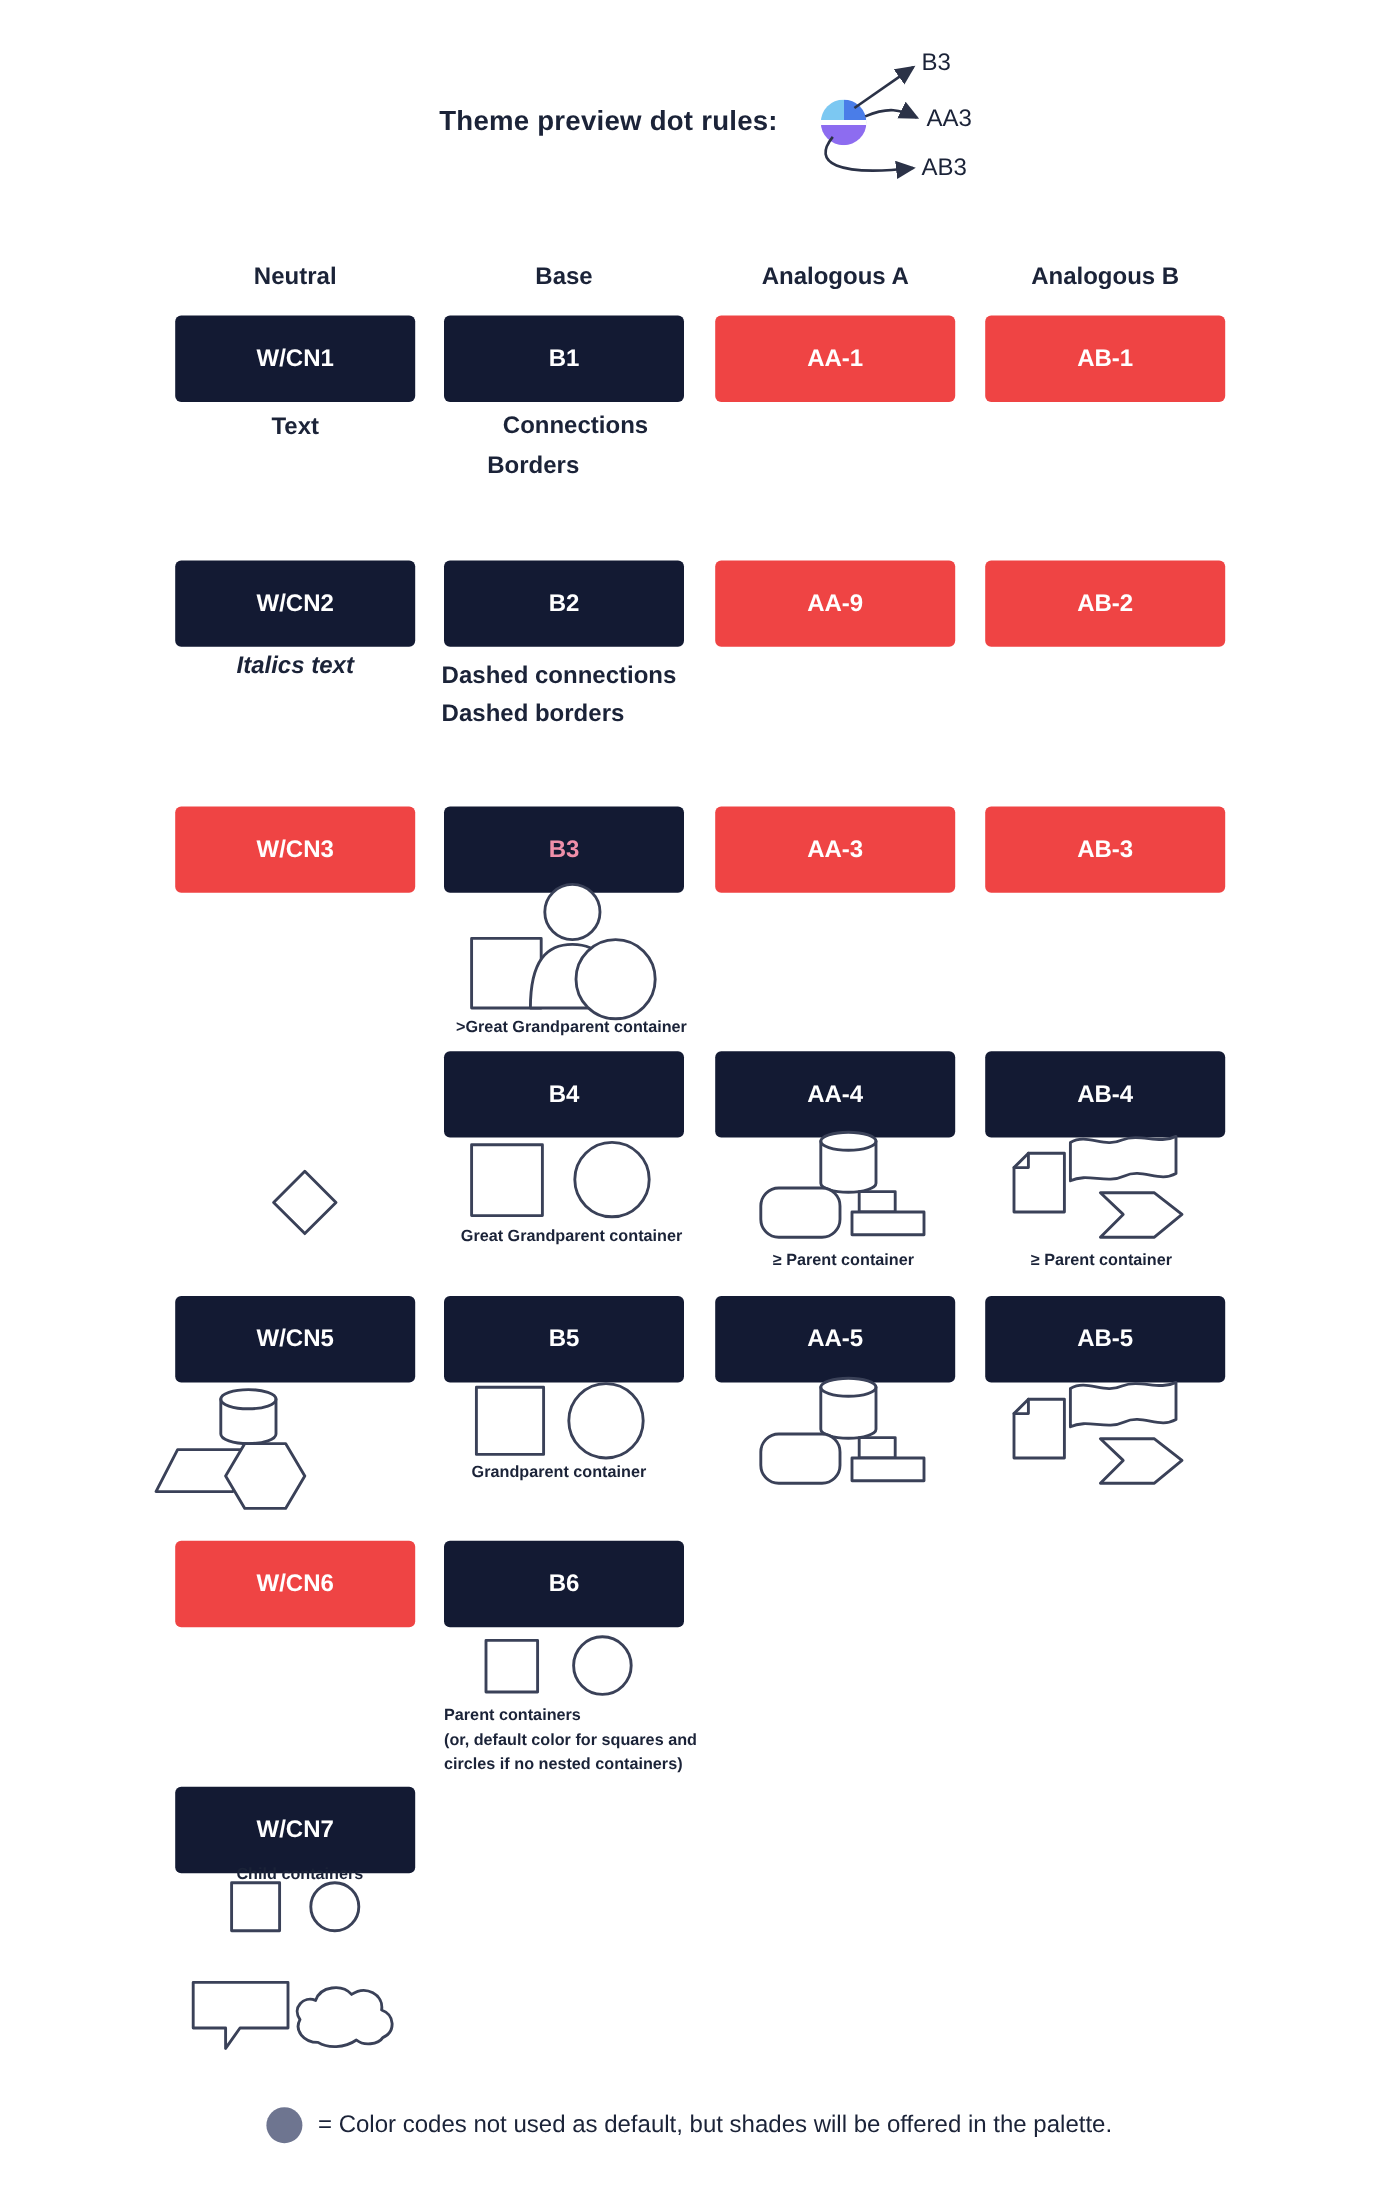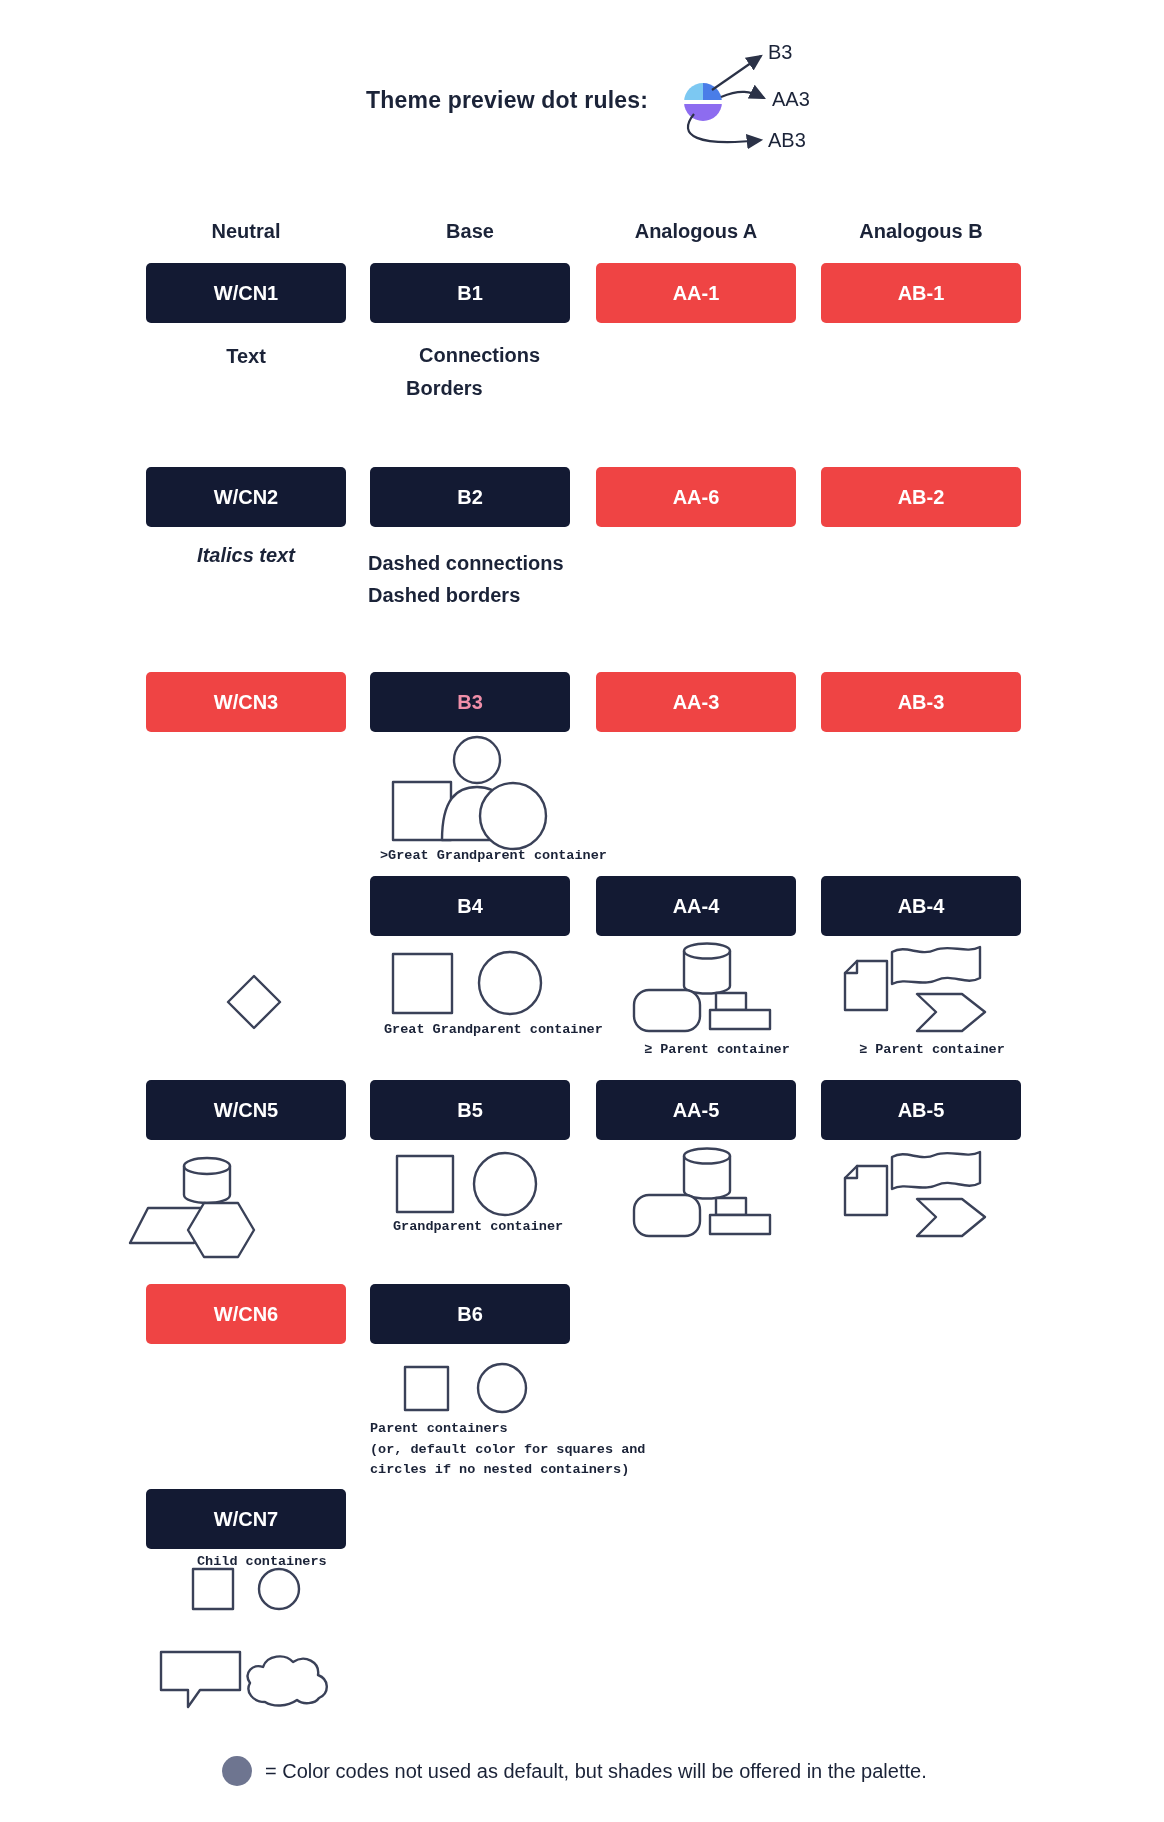--- a/index.html
+++ b/index.html
@@ -15,32 +15,32 @@
       conic-gradient(#4a7de8 0deg 92deg, #8d6cf0 92deg 268deg, #7cc8f2 268deg 360deg);
   }
 
   .dot-label { position:absolute; font-size:20px; font-weight:500; }
 
   .arrows { position:absolute; left:640px; top:30px; }
   .arrows path { fill:none; stroke:#2b3247; stroke-width:2.2; }
 
   .colhead { position:absolute; top:220px; width:200px; text-align:center; font-size:20px; font-weight:700; }
 
-  .swatch { position:absolute; width:200px; height:60px; border-radius:5px;
+  .swatch { position:absolute; width:200px; height:72px; border-radius:5px;
     display:flex; align-items:center; justify-content:center;
     font-size:20px; font-weight:700; color:#ffffff; }
   .dark  { background:#131a33; }
   .slate { background:#ef4444; }
   .pink-label { color:#ef8fa9; }
 
   .c1{left:146px} .c2{left:370px} .c3{left:596px} .c4{left:821px}
   .r1{top:263px} .r2{top:467px} .r3{top:672px} .r4{top:876px} .r5{top:1080px} .r6{top:1284px} .r7{top:1489px}
 
   .note-lg { position:absolute; font-size:20px; font-weight:700; }
-  .note-sm { position:absolute; font-size:13.5px; font-weight:700;font-family:Liberation Mono, monospace; }
+  .note-sm { position:absolute; font-size:13.5px; font-weight:700; }
   .center200 { width:200px; text-align:center; }
   .italic { font-style:italic; }
 
   .shape-svg { position:absolute; }
   .shape-svg path, .shape-svg rect, .shape-svg circle, .shape-svg polygon {
     fill:#ffffff; stroke:#3a4158; stroke-width:2.4; stroke-linejoin:round; stroke-linecap:round; }
   .shape-svg .rim { fill:none; }
 
   .legend-dot { position:absolute; left:222px; top:1756px; width:30px; height:30px; border-radius:50%; background:#6e7590; }
   .legend-text { position:absolute; left:265px; top:1760px; font-size:20px; font-weight:400; }
@@ -77,21 +77,21 @@
   <div class="swatch dark  c2 r1">B1</div>
   <div class="swatch slate c3 r1">AA-1</div>
   <div class="swatch slate c4 r1">AB-1</div>
 
   <div class="note-lg center200" style="left:146px;top:345px">Text</div>
   <div class="note-lg" style="left:419px;top:344px">Connections</div>
   <div class="note-lg" style="left:406px;top:377px">Borders</div>
 
   <div class="swatch dark  c1 r2">W/CN2</div>
   <div class="swatch dark  c2 r2">B2</div>
-  <div class="swatch slate c3 r2">AA-6</div>
+  <div class="swatch slate c3 r2">AA-9</div>
   <div class="swatch slate c4 r2">AB-2</div>
 
   <div class="note-lg italic center200" style="left:146px;top:544px">Italics text</div>
   <div class="note-lg" style="left:368px;top:552px">Dashed connections</div>
   <div class="note-lg" style="left:368px;top:584px">Dashed borders</div>
 
   <div class="swatch slate c1 r3">W/CN3</div>
   <div class="swatch dark pink-label c2 r3">B3</div>
   <div class="swatch slate c3 r3">AA-3</div>
   <div class="swatch slate c4 r3">AB-3</div>

